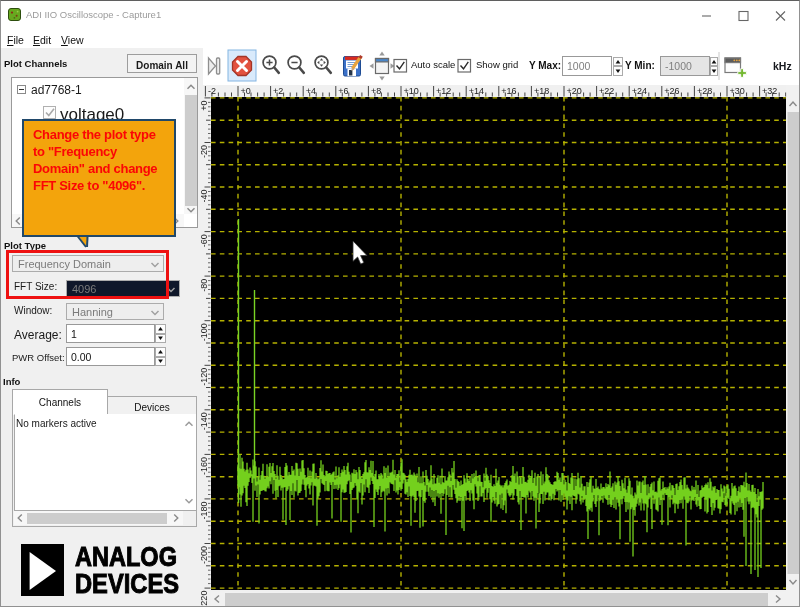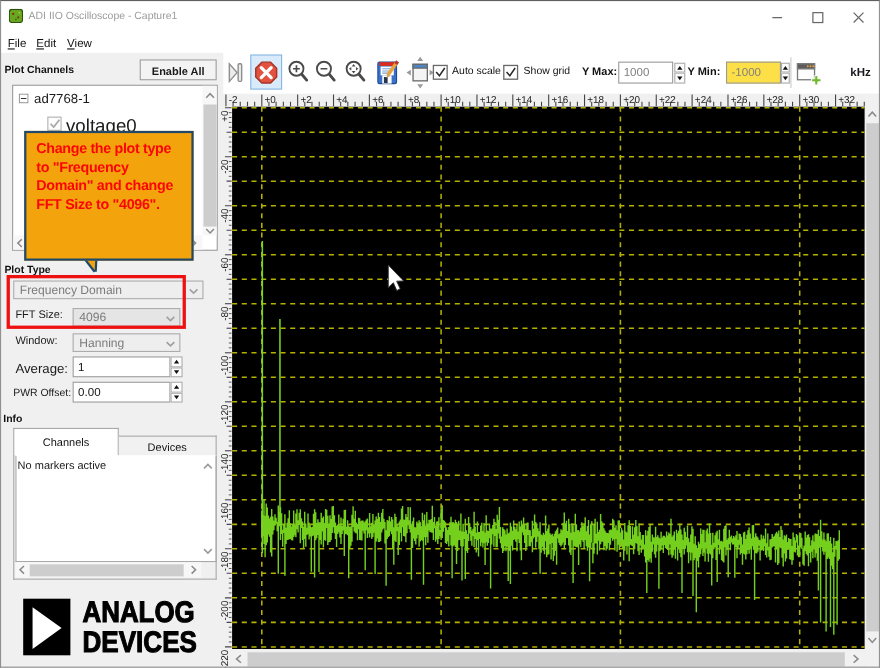--- a/index.html
+++ b/index.html
@@ -21,21 +21,21 @@
 <path d="M74 3.5 L83 12.5 M83 3.5 L74 12.5" stroke="#666" stroke-width="1.1"></path>
 </svg>
 
 <span class="abs" style="left:7px;top:34px;font-size:10.5px;color:#111"><u>F</u>ile</span>
 <span class="abs" style="left:33px;top:34px;font-size:10.5px;color:#111"><u>E</u>dit</span>
 <span class="abs" style="left:61px;top:34px;font-size:10.5px;color:#111"><u>V</u>iew</span>
 
 <div class="abs" style="left:0;top:48px;width:203px;height:559px;background:#f0f0f0"></div>
 
 <span class="abs" style="left:4px;top:58px;font-size:9.5px;font-weight:bold;color:#111">Plot Channels</span>
-<div class="abs" style="left:127px;top:54px;width:70px;height:19px;background:#f3f3f3;border:1px solid #9d9d9d;box-sizing:border-box;text-align:center"><span style="font-size:10px;font-weight:600;color:#1a1a1a;line-height:17px">Enable All</span></div>
+<div class="abs" style="left:127px;top:54px;width:70px;height:19px;background:#f3f3f3;border:1px solid #9d9d9d;box-sizing:border-box;text-align:center"><span style="font-size:10px;font-weight:600;color:#1a1a1a;line-height:17px">Domain All</span></div>
 
 <div class="abs" style="left:11px;top:77px;width:187px;height:151px;background:#fff;border:1px solid #9a9a9a;box-sizing:border-box"></div>
 <svg class="abs" style="left:17px;top:85px" width="9" height="9" viewBox="0 0 9 9">
     <rect x="0.5" y="0.5" width="8" height="8" fill="#fff" stroke="#8a8a8a"></rect>
     <line x1="2" y1="4.5" x2="7" y2="4.5" stroke="#333"></line>
   </svg>
 <span class="abs" style="left:31px;top:83px;font-size:12px;color:#1a1a1a">ad7768-1</span>
 <div class="abs" style="left:43px;top:106px;width:13px;height:13px;background:#fdfdfd;border:1px solid #b0b0b0;box-sizing:border-box"></div>
 <svg class="abs" style="left:45px;top:108px" width="10" height="9" viewBox="0 0 10 9">
     <path d="M1 4.5 L3.8 7.5 L9 0.8" stroke="#a9a9a9" stroke-width="1.6" fill="none"></path>
@@ -65,28 +65,28 @@
 <line x1="56" y1="208.5" x2="86" y2="247" stroke="#20486a" stroke-width="2"></line>
 <line x1="89" y1="208.5" x2="87" y2="247" stroke="#20486a" stroke-width="2"></line>
 </svg>
 <div class="abs" style="left:22px;top:119px;width:154px;height:118px;background:#f3a40c;border:2px solid #20486a;box-sizing:border-box">
 <div style="position:absolute;left:9px;top:5px;font-size:13px;font-weight:bold;color:#fb0606;line-height:17px;letter-spacing:-0.3px">Change the plot type<br>to "Frequency<br>Domain" and change<br>FFT Size to "4096".</div>
 </div>
 
 <span class="abs" style="left:4px;top:240px;font-size:9.5px;font-weight:bold;color:#111">Plot Type</span>
 
 <div class="abs" style="left:6px;top:250px;width:163px;height:49px;border:3px solid #ee1111;box-sizing:border-box;z-index:10"></div>
-<div style="position:absolute;left:12px;top:255px;width:173px;height:17px;background:#eeeeee;border:1px solid #acacac;box-sizing:border-box">
+<div style="position:absolute;left:12px;top:255px;width:152px;height:17px;background:#eeeeee;border:1px solid #acacac;box-sizing:border-box">
 <span style="position:absolute;left:5px;top:2px;font-size:11px;color:#7b7b7b">Frequency Domain</span>
 <svg style="position:absolute;right:3px;top:4.5px" width="10" height="8" viewBox="0 0 10 8">
       <path d="M1.5 2 L5 5.5 L8.5 2" stroke="#a0a0a0" stroke-width="1.5" fill="none"></path>
     </svg>
 </div>
 <span class="abs" style="left:14px;top:281px;font-size:10px;color:#1a1a1a">FFT Size:</span>
-<div style="position:absolute;left:66px;top:280px;width:98px;height:17px;background:#e5e5e5;border:1px solid #acacac;box-sizing:border-box">
+<div style="position:absolute;left:66px;top:280px;width:114px;height:17px;background:#0f172a;border:1px solid #acacac;box-sizing:border-box">
 <span style="position:absolute;left:5px;top:2px;font-size:11px;color:#7b7b7b">4096</span>
 <svg style="position:absolute;right:3px;top:4.5px" width="10" height="8" viewBox="0 0 10 8">
       <path d="M1.5 2 L5 5.5 L8.5 2" stroke="#a0a0a0" stroke-width="1.5" fill="none"></path>
     </svg>
 </div>
 <span class="abs" style="left:14px;top:305px;font-size:10px;color:#1a1a1a">Window:</span>
 <div style="position:absolute;left:66px;top:303px;width:98px;height:17px;background:#eeeeee;border:1px solid #acacac;box-sizing:border-box">
 <span style="position:absolute;left:5px;top:2px;font-size:11px;color:#7b7b7b">Hanning</span>
 <svg style="position:absolute;right:3px;top:4.5px" width="10" height="8" viewBox="0 0 10 8">
       <path d="M1.5 2 L5 5.5 L8.5 2" stroke="#a0a0a0" stroke-width="1.5" fill="none"></path>
@@ -221,21 +221,21 @@
 <div style="position:absolute;left:562px;top:56px;width:50px;height:20px;background:#fff;border:1px solid #999;box-sizing:border-box">
 <span style="position:absolute;left:4px;top:3.0px;font-size:10.5px;color:#7f7f7f">1000</span>
   </div>
 <div style="position:absolute;left:613px;top:56.5px;width:10px;height:9.5px;background:#fdfdfd;border:1px solid #ababab;box-sizing:border-box"></div>
 <div style="position:absolute;left:613px;top:66.0px;width:10px;height:9.5px;background:#fdfdfd;border:1px solid #ababab;box-sizing:border-box"></div>
 <svg style="position:absolute;left:613px;top:56.5px" width="10" height="19" viewBox="0 0 10 19">
 <polygon points="5.0,3 2.6,6.5 7.4,6.5" fill="#111"></polygon>
 <polygon points="5.0,16 2.6,12.5 7.4,12.5" fill="#111"></polygon>
 </svg>
 <span class="abs" style="left:625px;top:60px;font-size:10px;font-weight:700;color:#111">Y Min:</span>
-<div style="position:absolute;left:660px;top:56px;width:50px;height:20px;background:#fde047;border:1px solid #999;box-sizing:border-box">
+<div style="position:absolute;left:660px;top:56px;width:50px;height:20px;background:#e5e5e5;border:1px solid #999;box-sizing:border-box">
 <span style="position:absolute;left:4px;top:3.0px;font-size:10.5px;color:#7f7f7f">-1000</span>
   </div>
 <div style="position:absolute;left:710px;top:56.5px;width:8px;height:9.5px;background:#fdfdfd;border:1px solid #ababab;box-sizing:border-box"></div>
 <div style="position:absolute;left:710px;top:66.0px;width:8px;height:9.5px;background:#fdfdfd;border:1px solid #ababab;box-sizing:border-box"></div>
 <svg style="position:absolute;left:710px;top:56.5px" width="8" height="19" viewBox="0 0 8 19">
 <polygon points="4.0,3 1.6,6.5 6.4,6.5" fill="#111"></polygon>
 <polygon points="4.0,16 1.6,12.5 6.4,12.5" fill="#111"></polygon>
 </svg>
 <span class="abs" style="left:773px;top:60px;font-size:10.5px;font-weight:600;color:#16181d">kHz</span>
 

